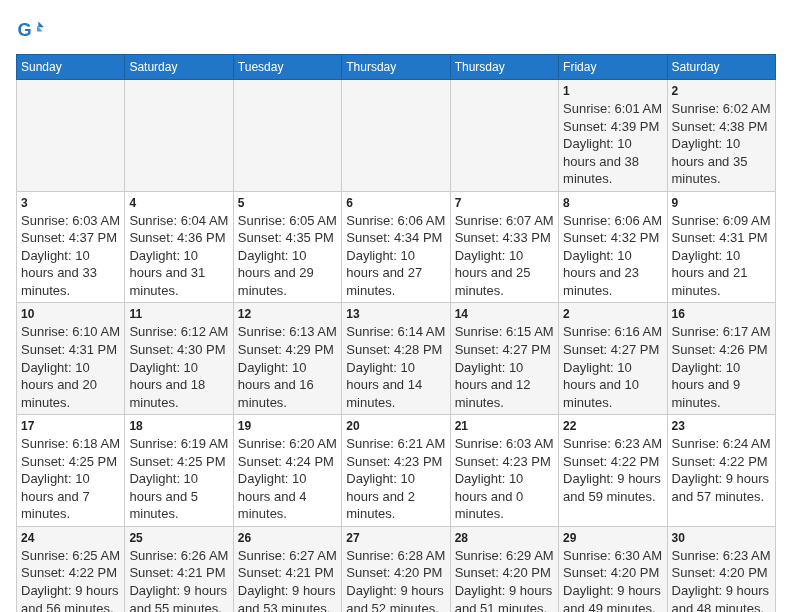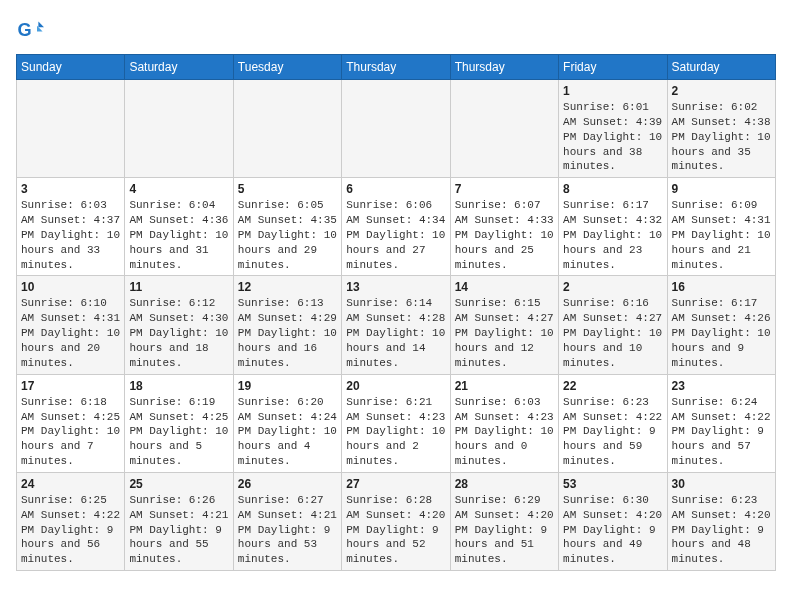--- a/index.html
+++ b/index.html
@@ -73,24 +73,23 @@
       background: #f5f5f5;
     }
     .day-num {
       font-size: 12px;
       font-weight: bold;
       color: #222;
       display: block;
       margin-bottom: 2px;
     }
     .day-info {
-      font-size: 11px;
+      font-size: 13px;
       line-height: 1.35;
       color: #333;
-      font-family: Liberation Mono, monospace;
     }
     td.empty {
       background: #fff;
     }
     tbody tr:nth-child(odd) td.empty {
       background: #f5f5f5;
     }
   </style>
 </head>
 <body>
@@ -172,21 +171,21 @@
 Daylight: 10 hours and 27 minutes.</div>
           </td>
           <td>
             <span class="day-num">7</span>
             <div class="day-info">Sunrise: 6:07 AM
 Sunset: 4:33 PM
 Daylight: 10 hours and 25 minutes.</div>
           </td>
           <td>
             <span class="day-num">8</span>
-            <div class="day-info">Sunrise: 6:17 AM
+            <div class="day-info">Sunrise: 6:06 AM
 Sunset: 4:32 PM
 Daylight: 10 hours and 23 minutes.</div>
           </td>
           <td>
             <span class="day-num">9</span>
             <div class="day-info">Sunrise: 6:09 AM
 Sunset: 4:31 PM
 Daylight: 10 hours and 21 minutes.</div>
           </td>
         </tr>
@@ -303,21 +302,21 @@
 Sunset: 4:20 PM
 Daylight: 9 hours and 52 minutes.</div>
           </td>
           <td>
             <span class="day-num">28</span>
             <div class="day-info">Sunrise: 6:29 AM
 Sunset: 4:20 PM
 Daylight: 9 hours and 51 minutes.</div>
           </td>
           <td>
-            <span class="day-num">53</span>
+            <span class="day-num">29</span>
             <div class="day-info">Sunrise: 6:30 AM
 Sunset: 4:20 PM
 Daylight: 9 hours and 49 minutes.</div>
           </td>
           <td>
             <span class="day-num">30</span>
             <div class="day-info">Sunrise: 6:23 AM
 Sunset: 4:20 PM
 Daylight: 9 hours and 48 minutes.</div>
           </td>

